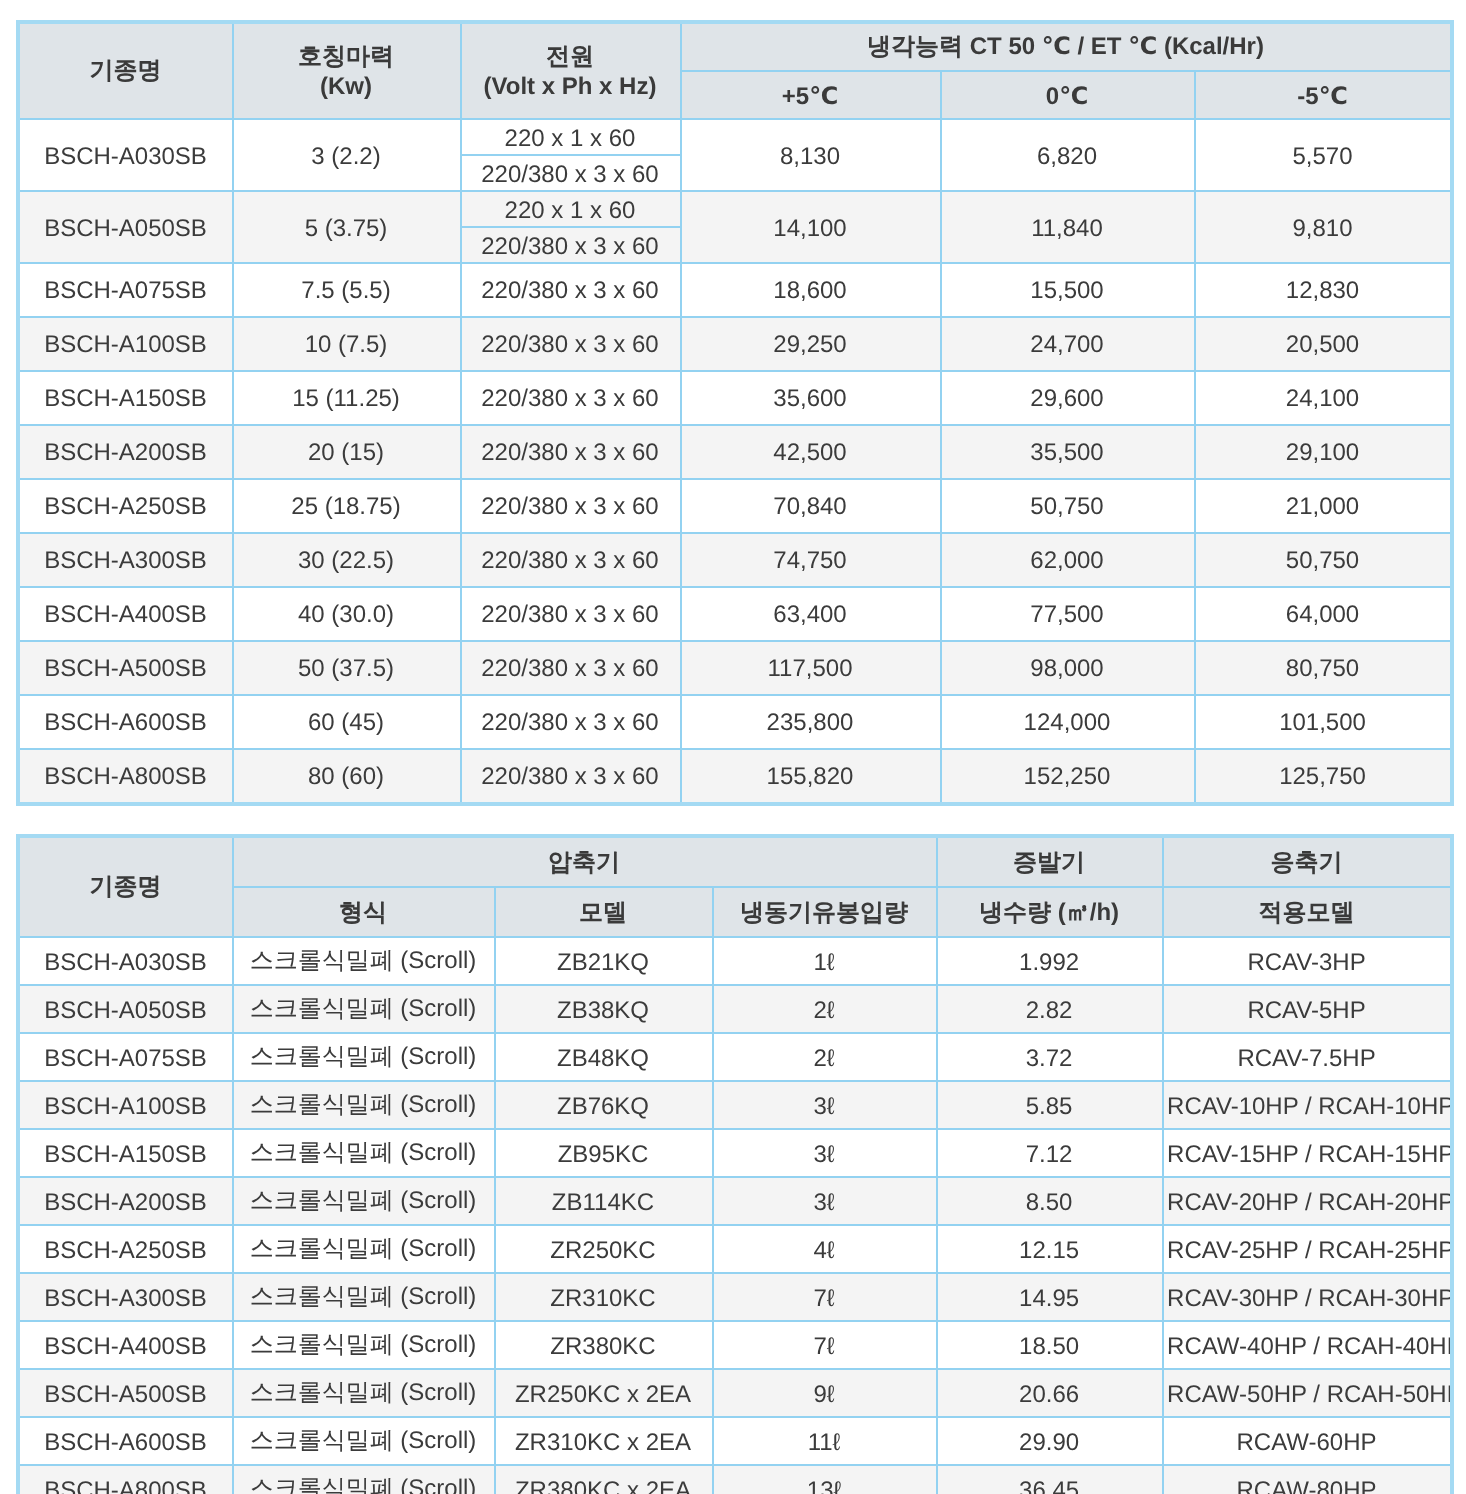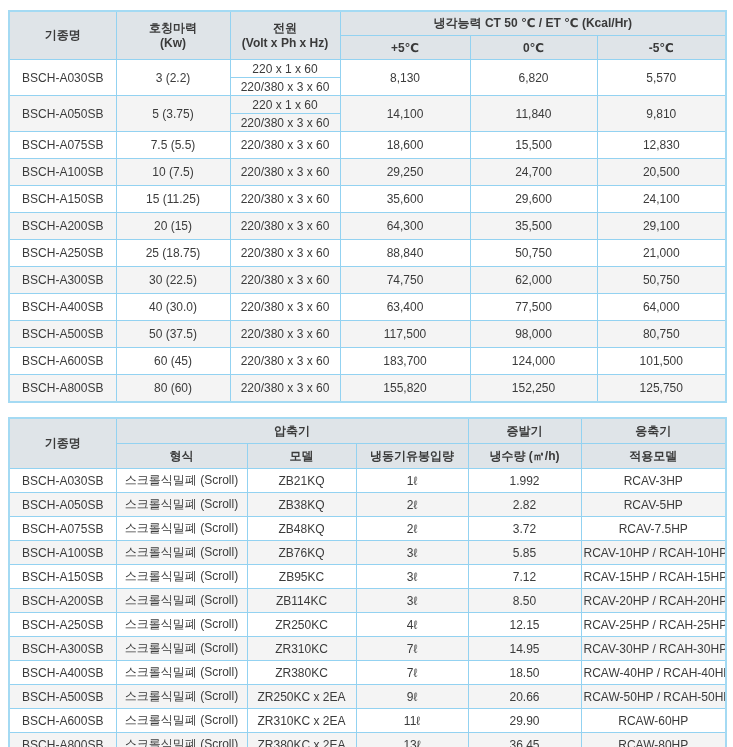--- a/index.html
+++ b/index.html
@@ -122,29 +122,29 @@
           <td class="norm" rowspan="1">15 (11.25)</td>
           <td class="norm" rowspan="1">220/380 x 3 x 60</td>
           <td class="norm" rowspan="1">35,600</td>
           <td class="norm" rowspan="1">29,600</td>
           <td class="norm" rowspan="1">24,100</td>
         </tr>
         <tr>
           <td class="alt" rowspan="1">BSCH-A200SB</td>
           <td class="alt" rowspan="1">20 (15)</td>
           <td class="alt" rowspan="1">220/380 x 3 x 60</td>
-          <td class="alt" rowspan="1">64,300</td>
+          <td class="alt" rowspan="1">42,500</td>
           <td class="alt" rowspan="1">35,500</td>
           <td class="alt" rowspan="1">29,100</td>
         </tr>
         <tr>
           <td class="norm" rowspan="1">BSCH-A250SB</td>
           <td class="norm" rowspan="1">25 (18.75)</td>
           <td class="norm" rowspan="1">220/380 x 3 x 60</td>
-          <td class="norm" rowspan="1">88,840</td>
+          <td class="norm" rowspan="1">70,840</td>
           <td class="norm" rowspan="1">50,750</td>
           <td class="norm" rowspan="1">21,000</td>
         </tr>
         <tr>
           <td class="alt" rowspan="1">BSCH-A300SB</td>
           <td class="alt" rowspan="1">30 (22.5)</td>
           <td class="alt" rowspan="1">220/380 x 3 x 60</td>
           <td class="alt" rowspan="1">74,750</td>
           <td class="alt" rowspan="1">62,000</td>
           <td class="alt" rowspan="1">50,750</td>
@@ -162,21 +162,21 @@
           <td class="alt" rowspan="1">50 (37.5)</td>
           <td class="alt" rowspan="1">220/380 x 3 x 60</td>
           <td class="alt" rowspan="1">117,500</td>
           <td class="alt" rowspan="1">98,000</td>
           <td class="alt" rowspan="1">80,750</td>
         </tr>
         <tr>
           <td class="norm" rowspan="1">BSCH-A600SB</td>
           <td class="norm" rowspan="1">60 (45)</td>
           <td class="norm" rowspan="1">220/380 x 3 x 60</td>
-          <td class="norm" rowspan="1">183,700</td>
+          <td class="norm" rowspan="1">235,800</td>
           <td class="norm" rowspan="1">124,000</td>
           <td class="norm" rowspan="1">101,500</td>
         </tr>
         <tr>
           <td class="alt" rowspan="1">BSCH-A800SB</td>
           <td class="alt" rowspan="1">80 (60)</td>
           <td class="alt" rowspan="1">220/380 x 3 x 60</td>
           <td class="alt" rowspan="1">155,820</td>
           <td class="alt" rowspan="1">152,250</td>
           <td class="alt" rowspan="1">125,750</td>

